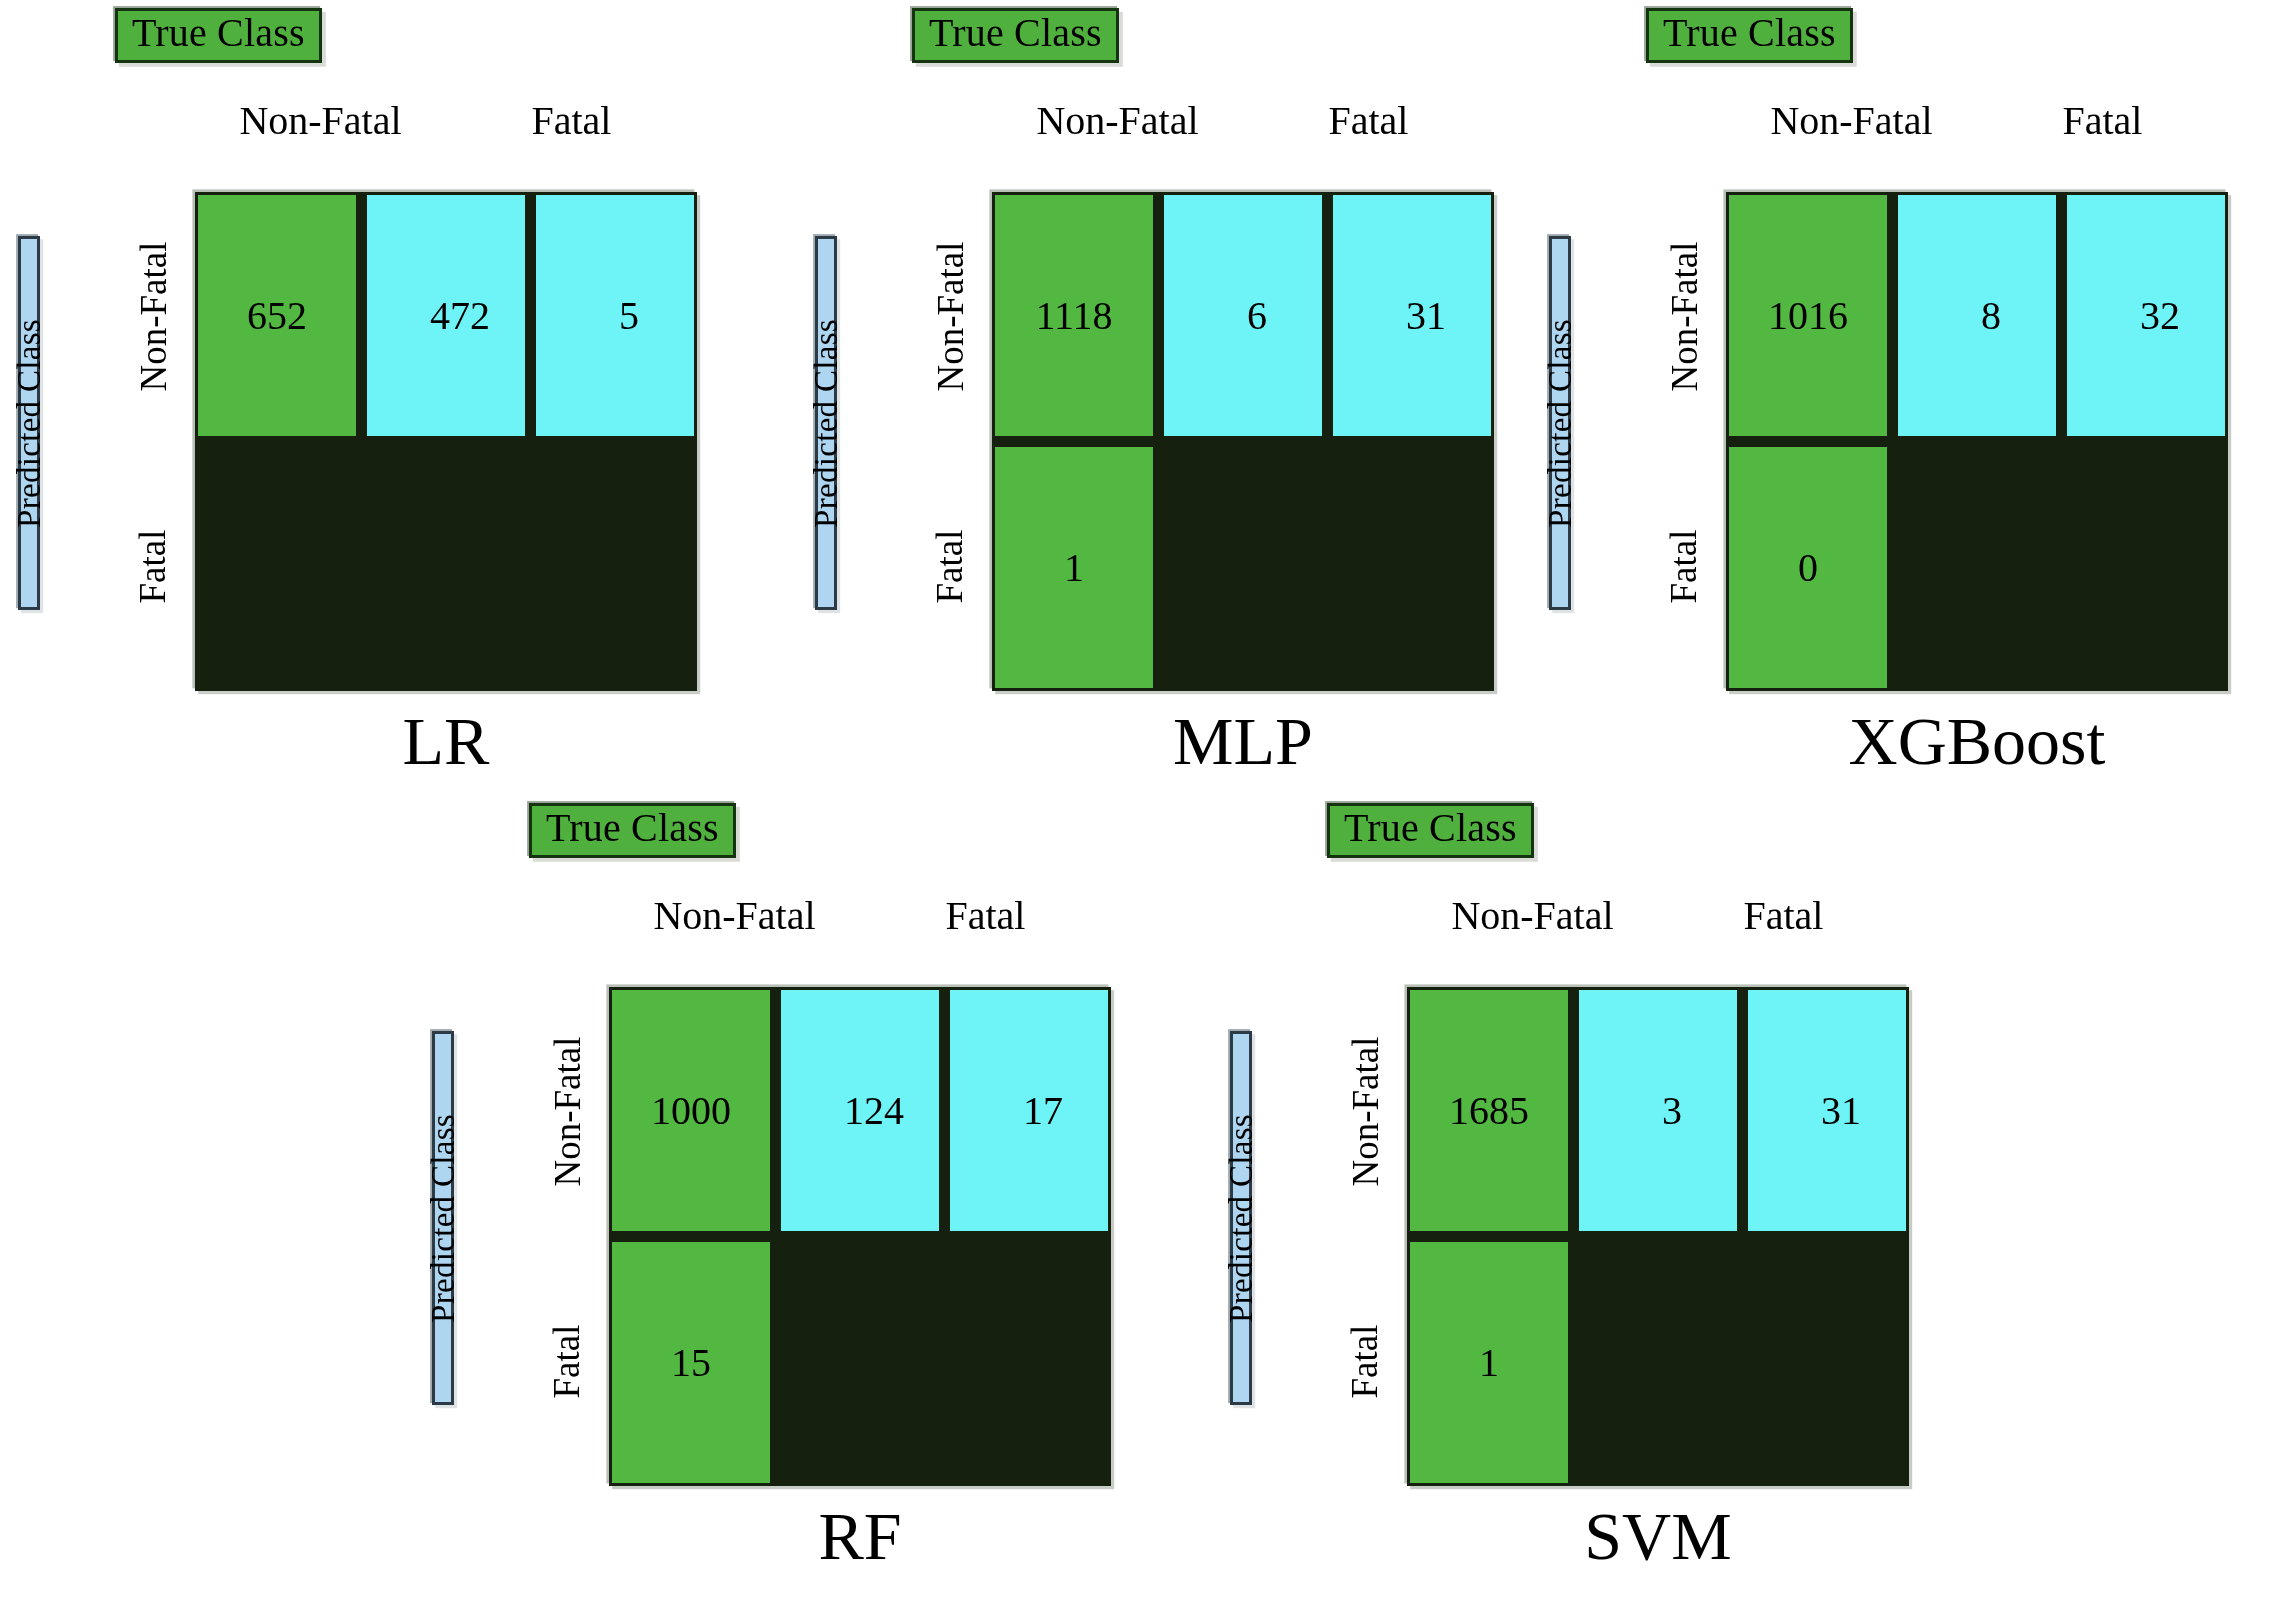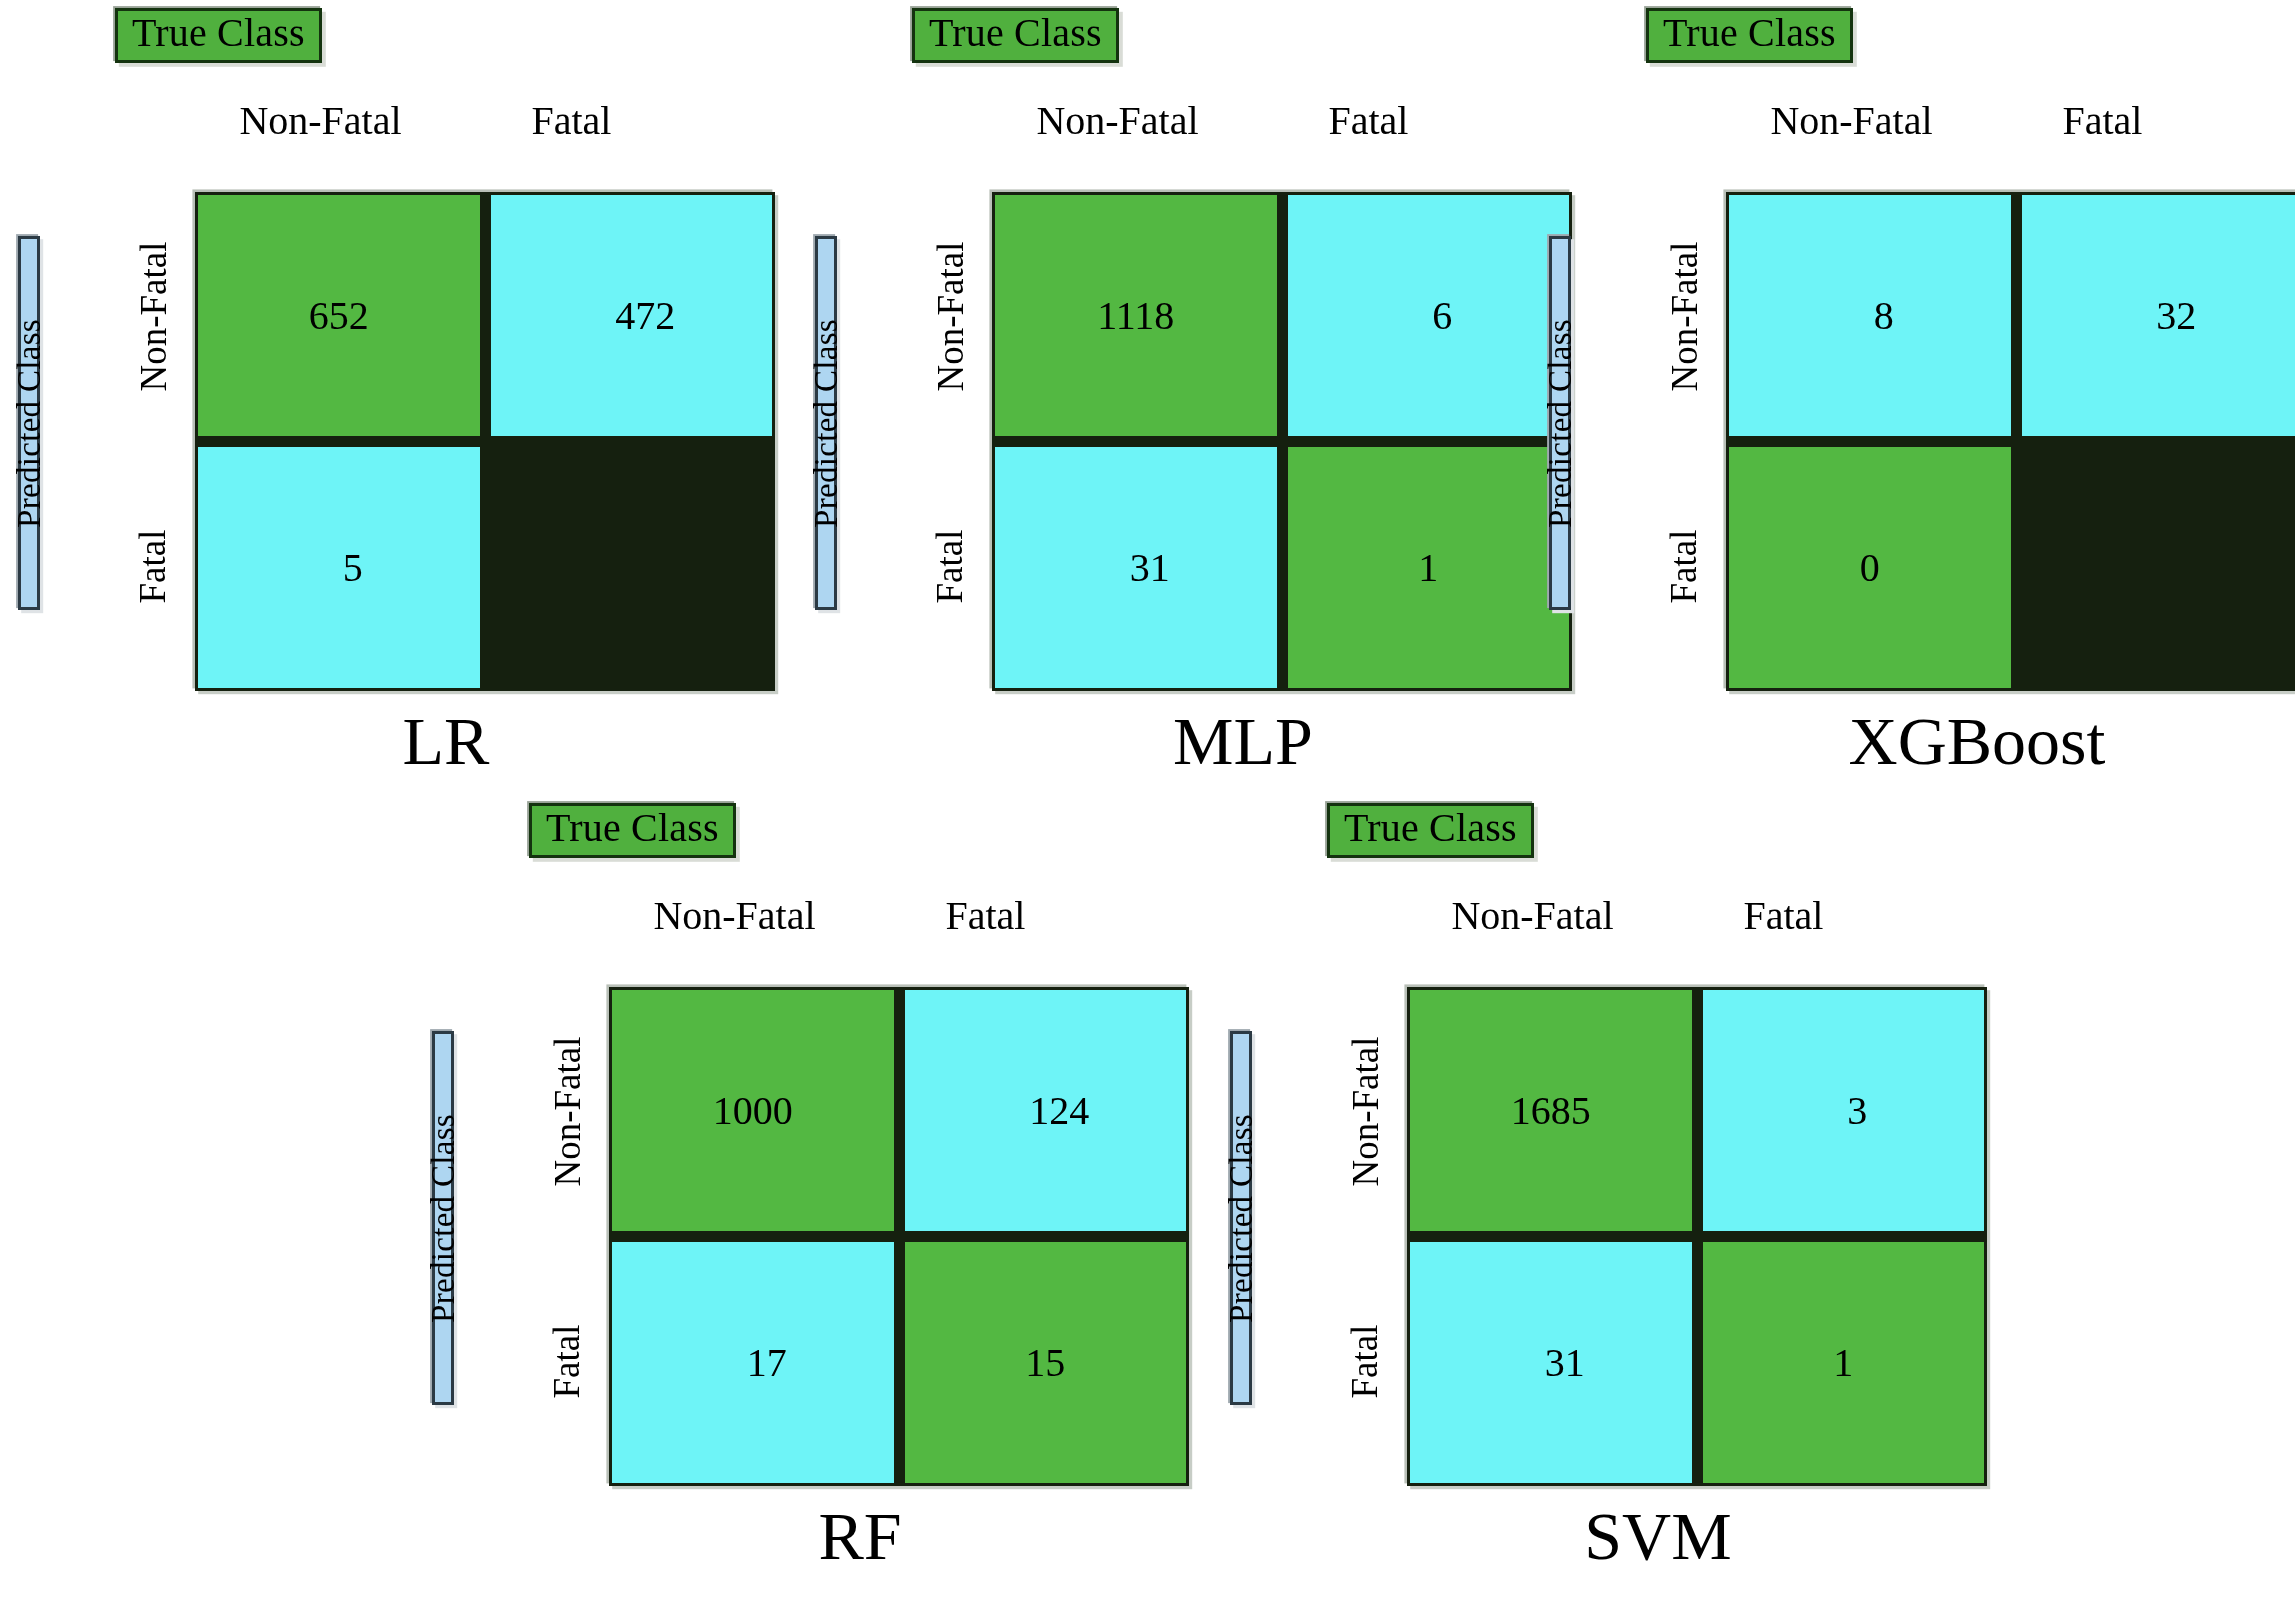--- a/index.html
+++ b/index.html
@@ -99,25 +99,25 @@
     white-space: nowrap;
     font-size: 37px;
     line-height: 1;
   }
 
   
   .matrix {
     position: absolute;
     left: 195px;
     top: 192px;
-    width: 580px;
+    width: 502px;
     height: 499px;
     box-sizing: border-box;
     display: grid;
-    grid-template-columns: 1fr 1fr;
+    grid-template-columns: 1fr 1fr 1fr;
     grid-template-rows: 1fr 1fr;
     border: 3.2px solid #15200f;
     box-shadow: 3.2px 3.2px 0 0 #c7cdc6, -2.6px -2.6px 0 0 #b9c0b8;
     background: #15200f;
     gap: 11px;
   }
   .cell {
     display: flex;
     align-items: center;
     justify-content: center;
@@ -203,20 +203,21 @@
       </div>
       <div class="row-labels">
         <div class="row-label">
           <span>Non-Fatal</span>
         </div>
         <div class="row-label">
           <span>Fatal</span>
         </div>
       </div>
       <div class="matrix">
+        <div class="cell diag">1016</div>
         <div class="cell offdiag">8</div>
         <div class="cell offdiag">32</div>
         <div class="cell diag">0</div>
       </div>
       <div class="model-name">XGBoost</div>
     </div>
     <div class="panel" style="left: 414px; top: 795px;">
       <div class="true-class-box">True Class</div>
       <div class="col-headers">
         <div class="col-header">Non-Fatal</div>

